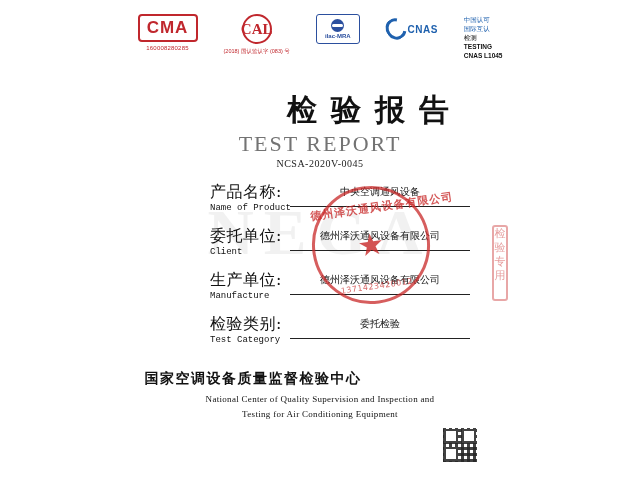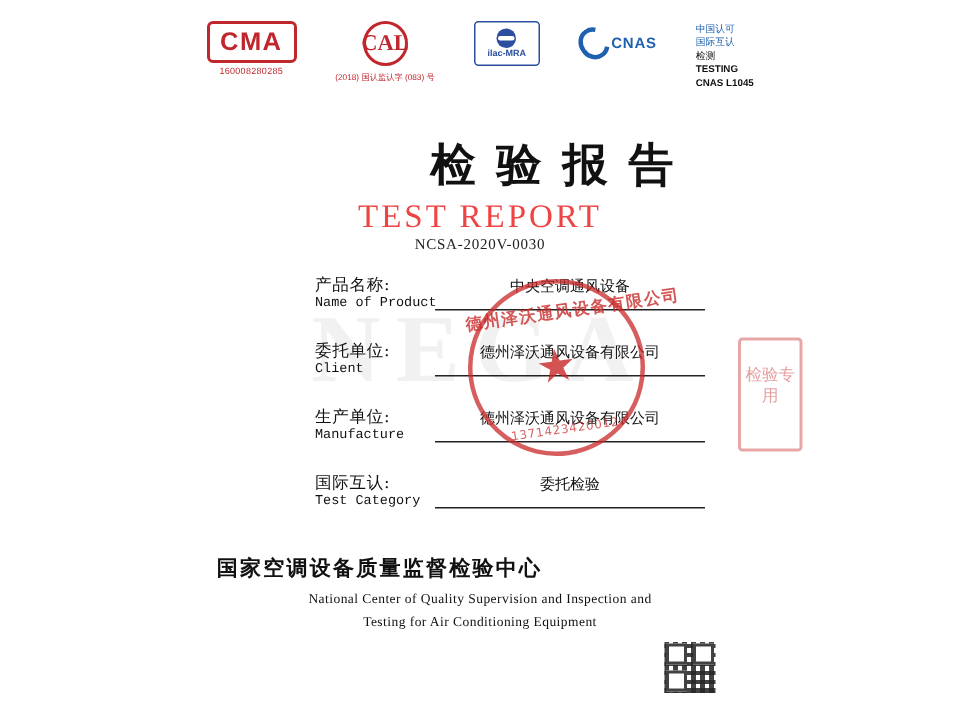--- a/index.html
+++ b/index.html
@@ -174,21 +174,21 @@
   }
   .title-en {
     position: absolute;
     top: 131px;
     left: 0;
     width: 640px;
     text-align: center;
     font-family: "Liberation Serif", serif;
     font-size: 22px;
     letter-spacing: 2px;
-    color: #ef4444;
+    color: #737373;
   }
   .report-no {
     position: absolute;
     top: 158px;
     left: 0;
     width: 640px;
     text-align: center;
     font-family: "Liberation Serif", serif;
     font-size: 10px;
     letter-spacing: 0.5px;
@@ -207,21 +207,21 @@
     height: 44px;
   }
   .field-label {
     position: absolute;
     left: 0;
     top: 2px;
     width: 78px;
   }
   .label-cn {
     font-family: "DejaVu Serif", serif;
-    font-size: 11px;
+    font-size: 16px;
     letter-spacing: 0.5px;
     color: #111;
     white-space: nowrap;
   }
   .label-en {
     font-family: Liberation Mono, monospace;
     font-size: 9px;
     color: #111;
     white-space: nowrap;
     margin-top: 0;
@@ -332,30 +332,30 @@
     font-size: 8px;
     letter-spacing: 0.5px;
     color: rgba(200, 40, 40, 0.72);
   }
 
   
   .side-seal {
     position: absolute;
     top: 225px;
     left: 492px;
-    width: 43px;
+    width: 16px;
     height: 76px;
     border: 2px solid rgba(205, 60, 60, 0.45);
     border-radius: 3px;
     color: rgba(205, 60, 60, 0.5);
     font-family: "DejaVu Serif", serif;
     font-size: 11px;
     line-height: 14px;
     text-align: center;
-    padding-top: 16px;
+    padding-top: 0;
     box-sizing: border-box;
     pointer-events: none;
   }
 
   
   .qr {
     position: absolute;
     top: 428px;
     left: 443px;
     width: 34px;
@@ -415,21 +415,21 @@
         <div>检测</div>
         <div class="bold">TESTING</div>
         <div class="bold">CNAS L1045</div>
       </div>
     </div>
 
   </div>
 
   <div class="title-cn">检验报告</div>
   <div class="title-en">TEST REPORT</div>
-  <div class="report-no">NCSA-2020V-0030</div>
+  <div class="report-no">NCSA-2020V-0045</div>
 
   <div class="watermark">NEGA</div>
 
   <div class="fields">
 
     <div class="field-row">
       <div class="field-label">
         <div class="label-cn">产品名称:</div>
         <div class="label-en">Name of Product</div>
       </div>
@@ -447,21 +447,21 @@
     <div class="field-row">
       <div class="field-label">
         <div class="label-cn">生产单位:</div>
         <div class="label-en">Manufacture</div>
       </div>
       <div class="field-value">德州泽沃通风设备有限公司</div>
     </div>
 
     <div class="field-row">
       <div class="field-label">
-        <div class="label-cn">国际互认:</div>
+        <div class="label-cn">检验类别:</div>
         <div class="label-en">Test Category</div>
       </div>
       <div class="field-value">委托检验</div>
     </div>
 
   </div>
 
   <div class="stamp">
     <div class="stamp-arc">德州泽沃通风设备有限公司</div>
     <div class="stamp-star">★</div>

